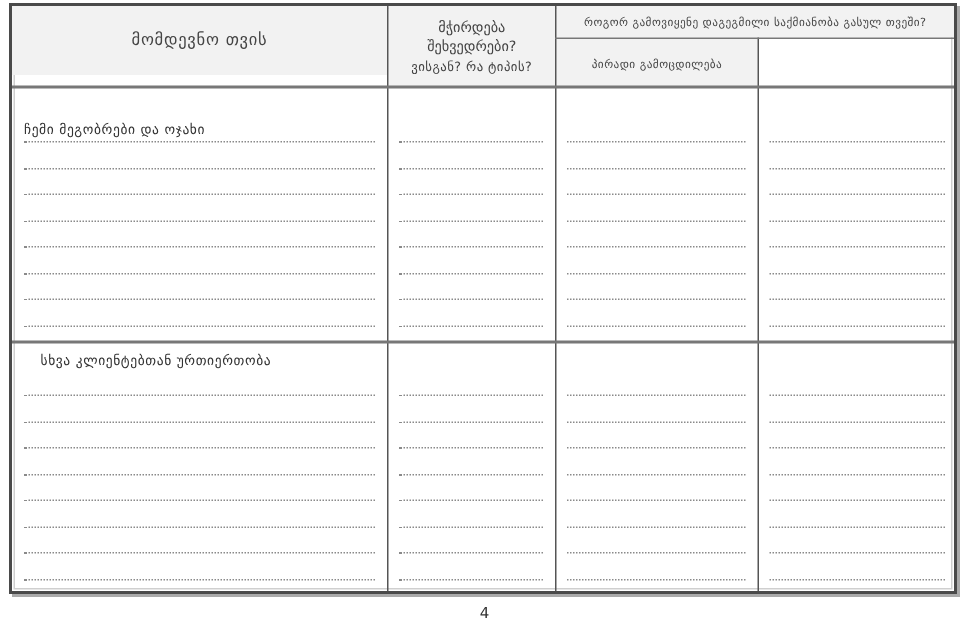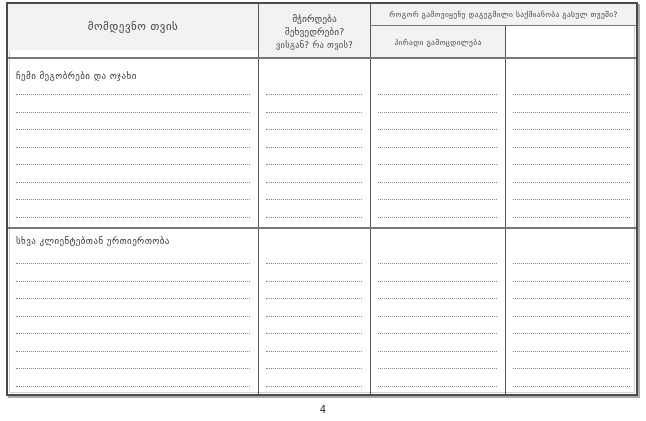--- a/index.html
+++ b/index.html
@@ -23,38 +23,38 @@
 <body>
 
 <div class="frame">
 
   <div class="cell hdr" style="left:0;top:0;width:250px;height:46px;">
     <div class="t1">მომდევნო თვის</div>
   </div>
   <div class="cell hdr" style="left:251px;top:0;width:111px;height:54px;">
     <div class="t2">მჭირდება</div>
     <div class="t2">შეხვედრები?</div>
-    <div class="t3" style="font-size:8.5px;margin-top:2px;">ვისგან? რა თვის?</div>
+    <div class="t3" style="font-size:8.5px;margin-top:2px;">ვისგან? რა ტიპის?</div>
   </div>
   <div class="cell hdr" style="left:363px;top:0;width:265px;height:21px;">
     <div class="t3">როგორ გამოვიყენე დაგეგმილი საქმიანობა გასულ თვეში?</div>
   </div>
   <div class="cell hdr" style="left:363px;top:22px;width:134px;height:32px;">
     <div class="t3">პირადი გამოცდილება</div>
   </div>
 
   <div class="vline" style="left:250px;"></div>
   <div class="vline" style="left:362px;"></div>
   <div class="vline" style="left:497px;top:21px;"></div>
   <div class="cell" style="left:362px;top:21px;width:266px;height:1px;background:#777;"></div>
   <div class="hline" style="top:53px;"></div>
   <div class="hline" style="top:223px;"></div>
 
-  <div class="sec-label" style="top:67px;text-align:center;">ჩემი მეგობრები და ოჯახი</div>
-  <div class="sec-label" style="top:232px;">სხვა კლიენტებთან ურთიერთობა</div>
+  <div class="sec-label" style="top:78px;text-align:center;">ჩემი მეგობრები და ოჯახი</div>
+  <div class="sec-label" style="top:232px;margin-left:11px;">სხვა კლიენტებთან ურთიერთობა</div>
 
   <div id="lines1">
       <div class="dots" style="left: 8px; width: 234px; top: 90px;"></div>
       <div class="dots" style="left: 258px; width: 96px; top: 90px;"></div>
       <div class="dots" style="left: 370px; width: 119px; top: 90px;"></div>
       <div class="dots" style="left: 505px; width: 117px; top: 90px;"></div>
       <div class="dots" style="left: 8px; width: 234px; top: 107.5px;"></div>
       <div class="dots" style="left: 258px; width: 96px; top: 107.5px;"></div>
       <div class="dots" style="left: 370px; width: 119px; top: 107.5px;"></div>
       <div class="dots" style="left: 505px; width: 117px; top: 107.5px;"></div>

